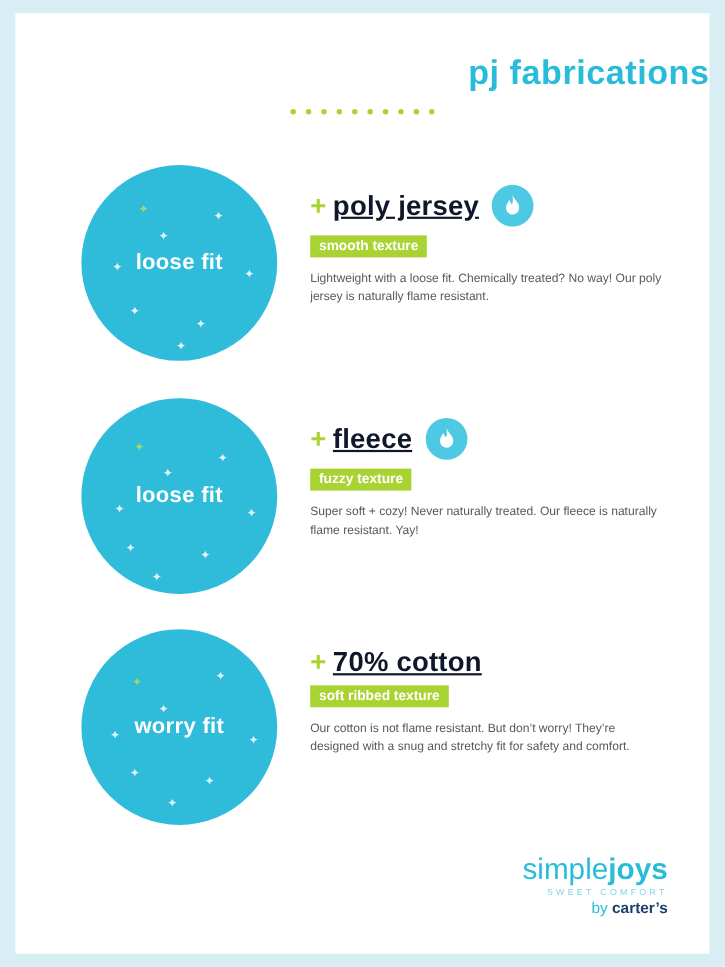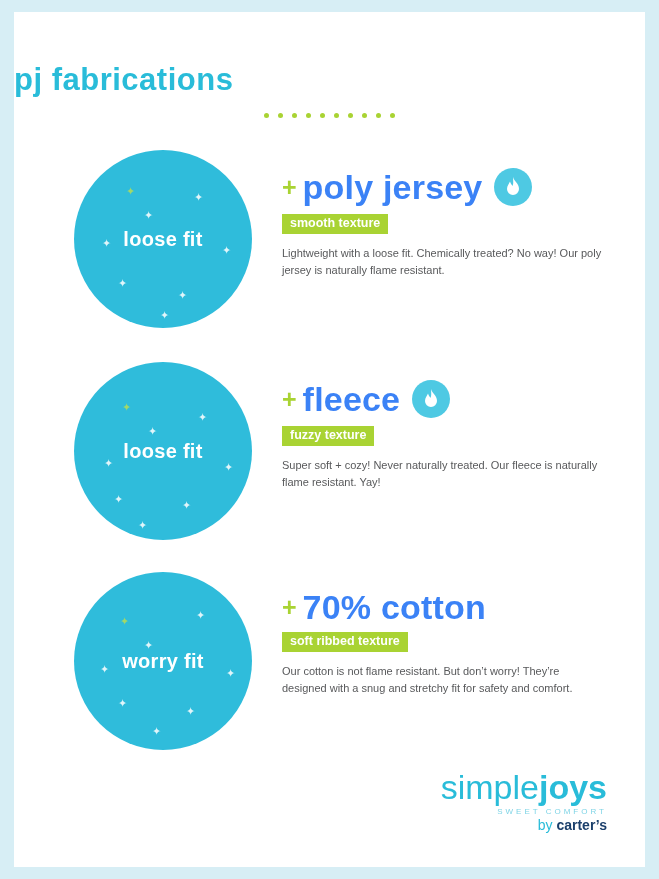--- a/index.html
+++ b/index.html
@@ -17,22 +17,22 @@
     position: absolute;
     left: 14px;
     top: 12px;
     width: 631px;
     height: 855px;
     background: #ffffff;
   }
 
   
   .header {
-    text-align: left;
-    padding-top: 52px;
+    text-align: right;
+    padding-top: 38px;
   }
   .title {
     font-size: 31px;
     font-weight: bold;
     color: #29bcd9;
     letter-spacing: 0.5px;
     line-height: 1;
   }
   .dots {
     margin: 18px auto 0 auto;
@@ -100,25 +100,26 @@
     align-items: center;
     gap: 6px;
   }
   .plus {
     color: #a9d333;
     font-size: 25px;
     font-weight: bold;
     line-height: 1;
   }
   .heading {
-    color: #3b82f6;
-    font-size: 34px;
+    color: #0f172a;
+    font-size: 25px;
     font-weight: bold;
     line-height: 1;
     letter-spacing: 0.2px;
+    text-decoration: underline;
   }
   .badgeicon {
     width: 38px;
     height: 38px;
     border-radius: 50%;
     background: #4ec9e3;
     display: flex;
     align-items: center;
     justify-content: center;
     margin-left: 6px;
@@ -145,21 +146,21 @@
   }
 
   
   .footer {
     position: absolute;
     right: 38px;
     bottom: 34px;
     text-align: right;
   }
   .logo-main {
-    font-size: 34px;
+    font-size: 27px;
     line-height: 1;
     color: #29bcd9;
     font-weight: normal;
   }
   .logo-main .joys {
     font-weight: bold;
     color: #29bcd9;
   }
   .logo-sub {
     margin-top: 3px;

